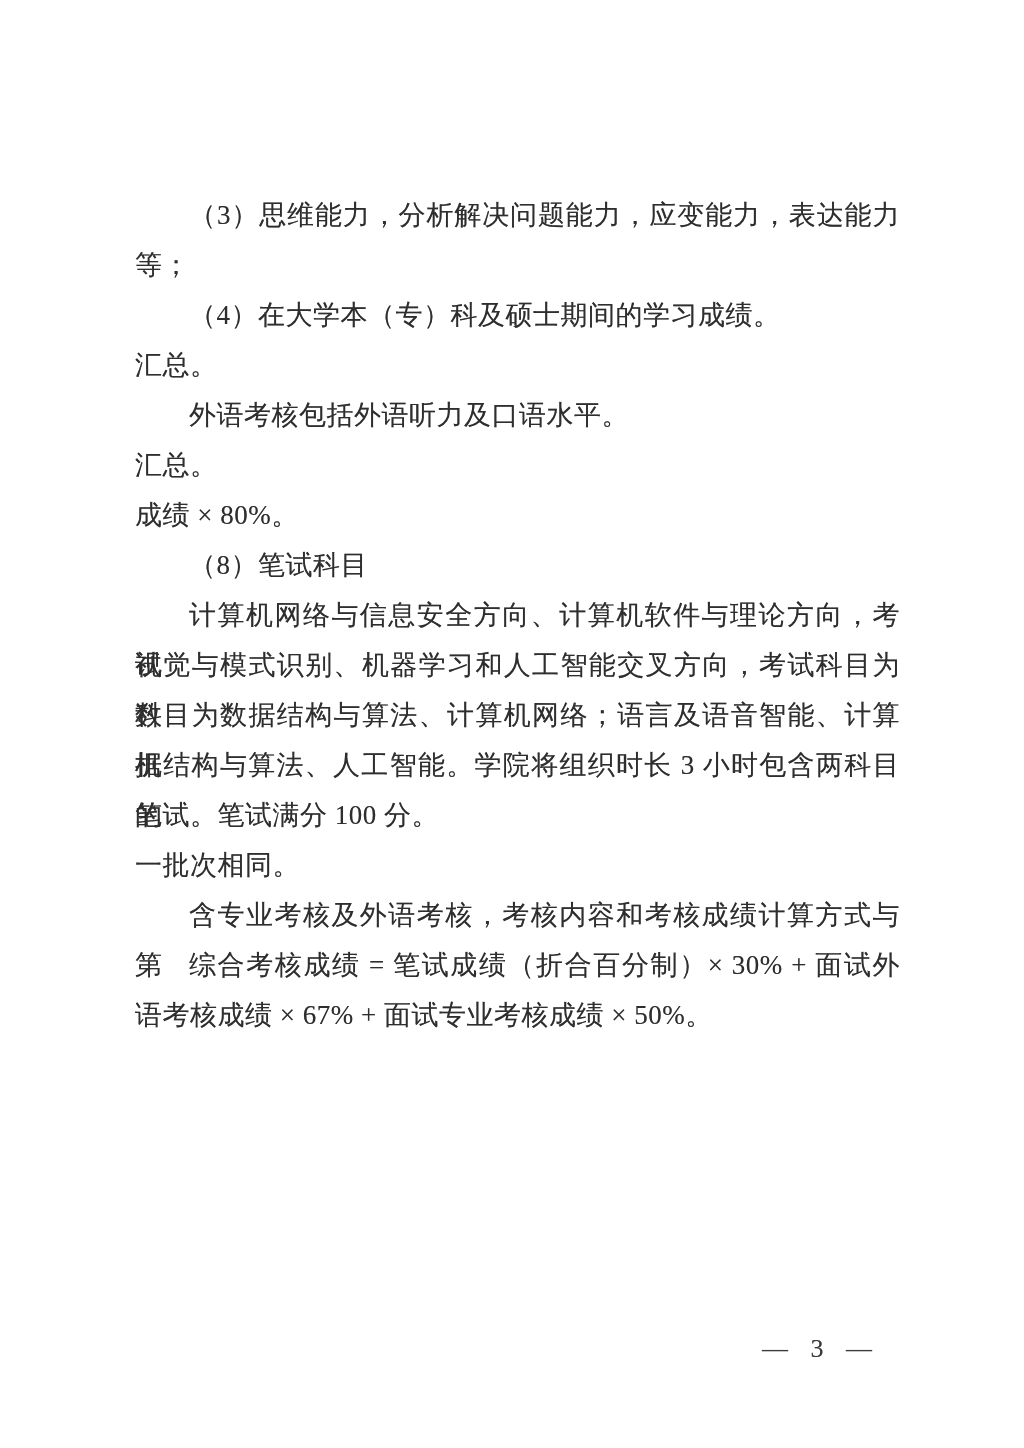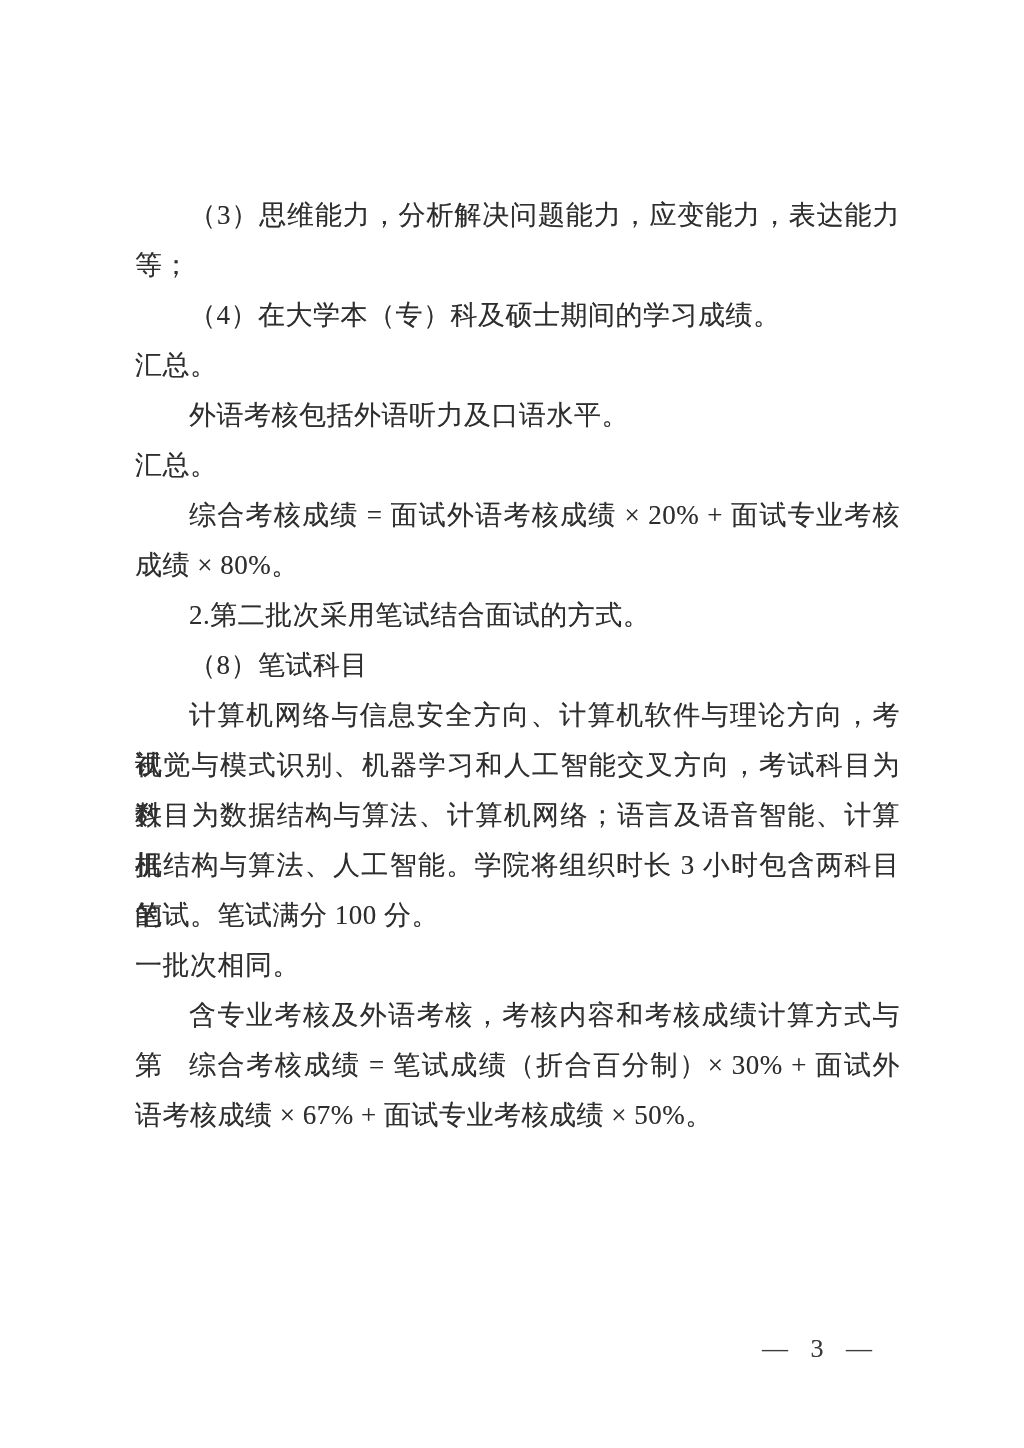--- a/index.html
+++ b/index.html
@@ -52,23 +52,21 @@
 <body>
 
 <div class="page">
   <div class="content">
     <div class="line indent fill">（3）思维能力，分析解决问题能力，应变能力，表达能力</div>
     <div class="line">等；</div>
     <div class="line indent">（4）在大学本（专）科及硕士期间的学习成绩。</div>
     <div class="line">汇总。</div>
     <div class="line indent">外语考核包括外语听力及口语水平。</div>
     <div class="line">汇总。</div>
-    <div class="line indent fill">综合考核成绩 = 面试外语考核成绩 × 20% + 面试专业考核</div>
     <div class="line">成绩 × 80%。</div>
-    <div class="line indent">2.第二批次采用笔试结合面试的方式。</div>
     <div class="line indent">（8）笔试科目</div>
     <div class="line indent fill">计算机网络与信息安全方向、计算机软件与理论方向，考试</div>
     <div class="line fill">视觉与模式识别、机器学习和人工智能交叉方向，考试科目为数</div>
     <div class="line fill">科目为数据结构与算法、计算机网络；语言及语音智能、计算机</div>
     <div class="line fill">据结构与算法、人工智能。学院将组织时长 3 小时包含两科目的</div>
     <div class="line">笔试。笔试满分 100 分。</div>
     <div class="line">一批次相同。</div>
     <div class="line indent fill">含专业考核及外语考核，考核内容和考核成绩计算方式与第</div>
     <div class="line indent fill">综合考核成绩 = 笔试成绩（折合百分制）× 30% + 面试外</div>
     <div class="line">语考核成绩 × 67% + 面试专业考核成绩 × 50%。</div>

